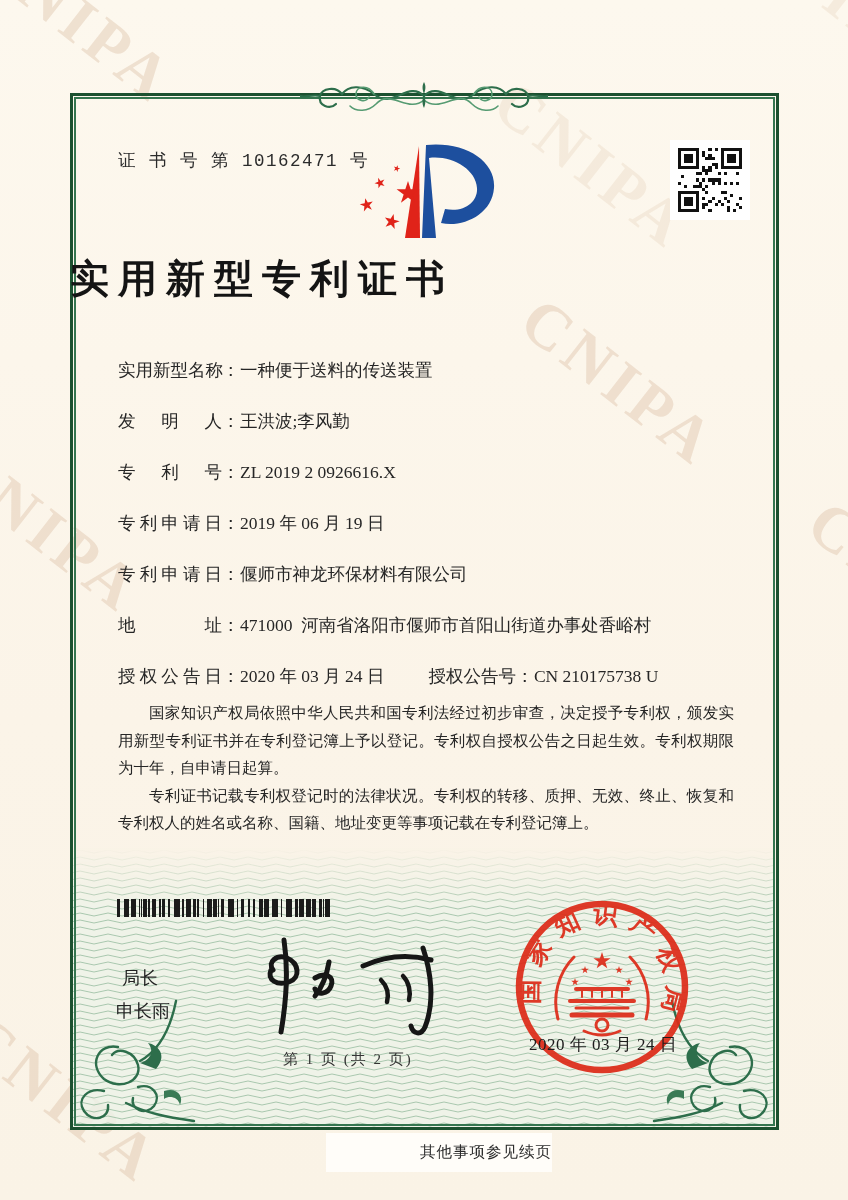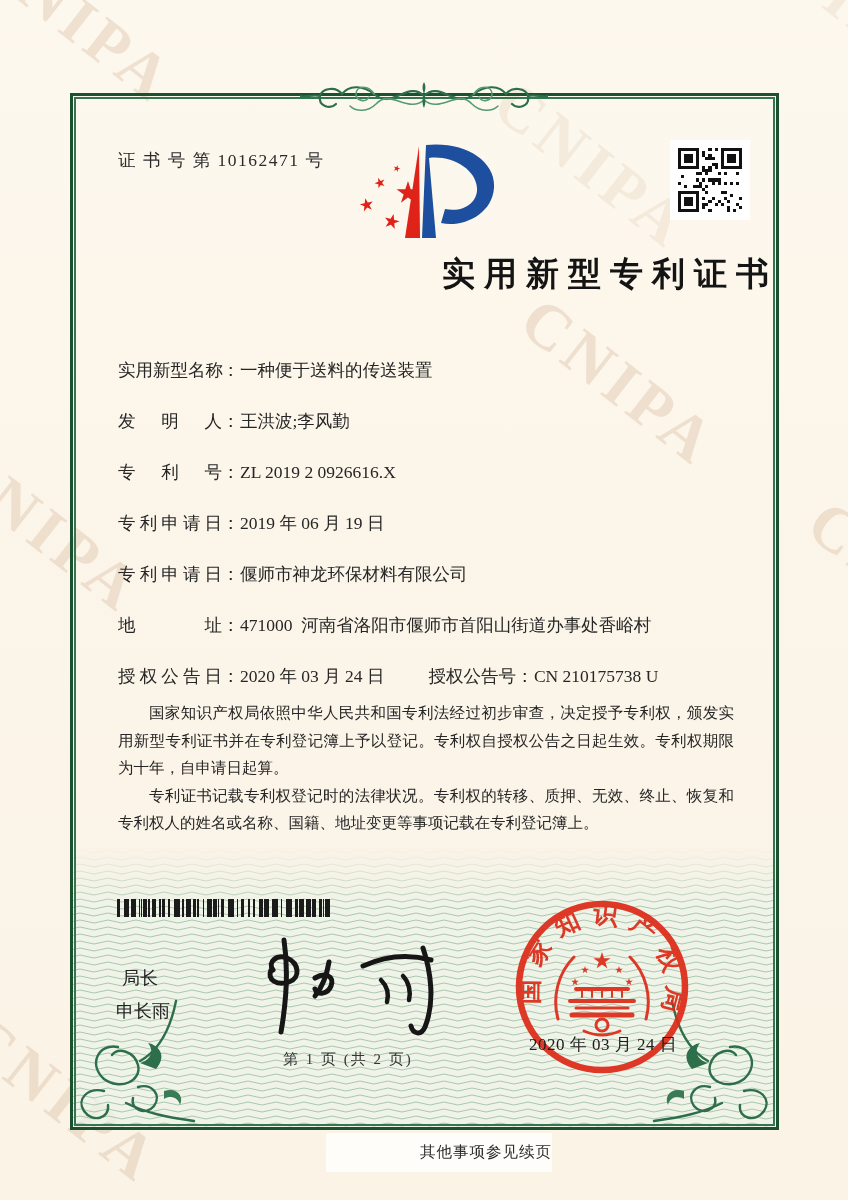--- a/index.html
+++ b/index.html
@@ -17,23 +17,23 @@
       -webkit-mask-image:linear-gradient(180deg,transparent 0,#000 60px);
       mask-image:linear-gradient(180deg,transparent 0,#000 60px);}
   
   .frame{position:absolute;left:70px;top:93px;width:703px;height:1031px;
          border:3px solid #1c5130;}
   .frame-inner{position:absolute;left:1px;top:1px;right:1px;bottom:1px;
          border:2px solid #34754f;}
   .ornament{position:absolute;pointer-events:none;}
   
   .cert-no{position:absolute;left:118px;top:148px;font-size:17.5px;
-           letter-spacing:1.5px;color:#2b2b2b;}
-  .title{position:absolute;left:70px;top:252px;width:708px;text-align:right;
-         font-size:33px;font-weight:700;letter-spacing:9px;color:#141414;}
+           letter-spacing:1.5px;color:#2b2b2b;font-family:Liberation Mono, monospace;}
+  .title{position:absolute;left:70px;top:252px;width:708px;text-align:left;
+         font-size:39px;font-weight:700;letter-spacing:9px;color:#141414;}
   .fields{position:absolute;left:118px;top:358px;width:620px;color:#262626;}
   .frow{margin-bottom:27px;font-size:17.5px;line-height:24px;white-space:nowrap;}
   .flabel{display:inline-block;width:104px;text-align:justify;text-align-last:justify;
           vertical-align:top;}
   .fcolon{display:inline-block;width:18px;}
   .fval{white-space:pre;text-align:center;}
   .flabel2{margin-left:44px;}
   .body-text{position:absolute;left:118px;top:699px;width:616px;font-size:15.5px;
              line-height:27.5px;color:#262626;text-align:justify;}
   .body-text p{margin:0;text-indent:2em;}

